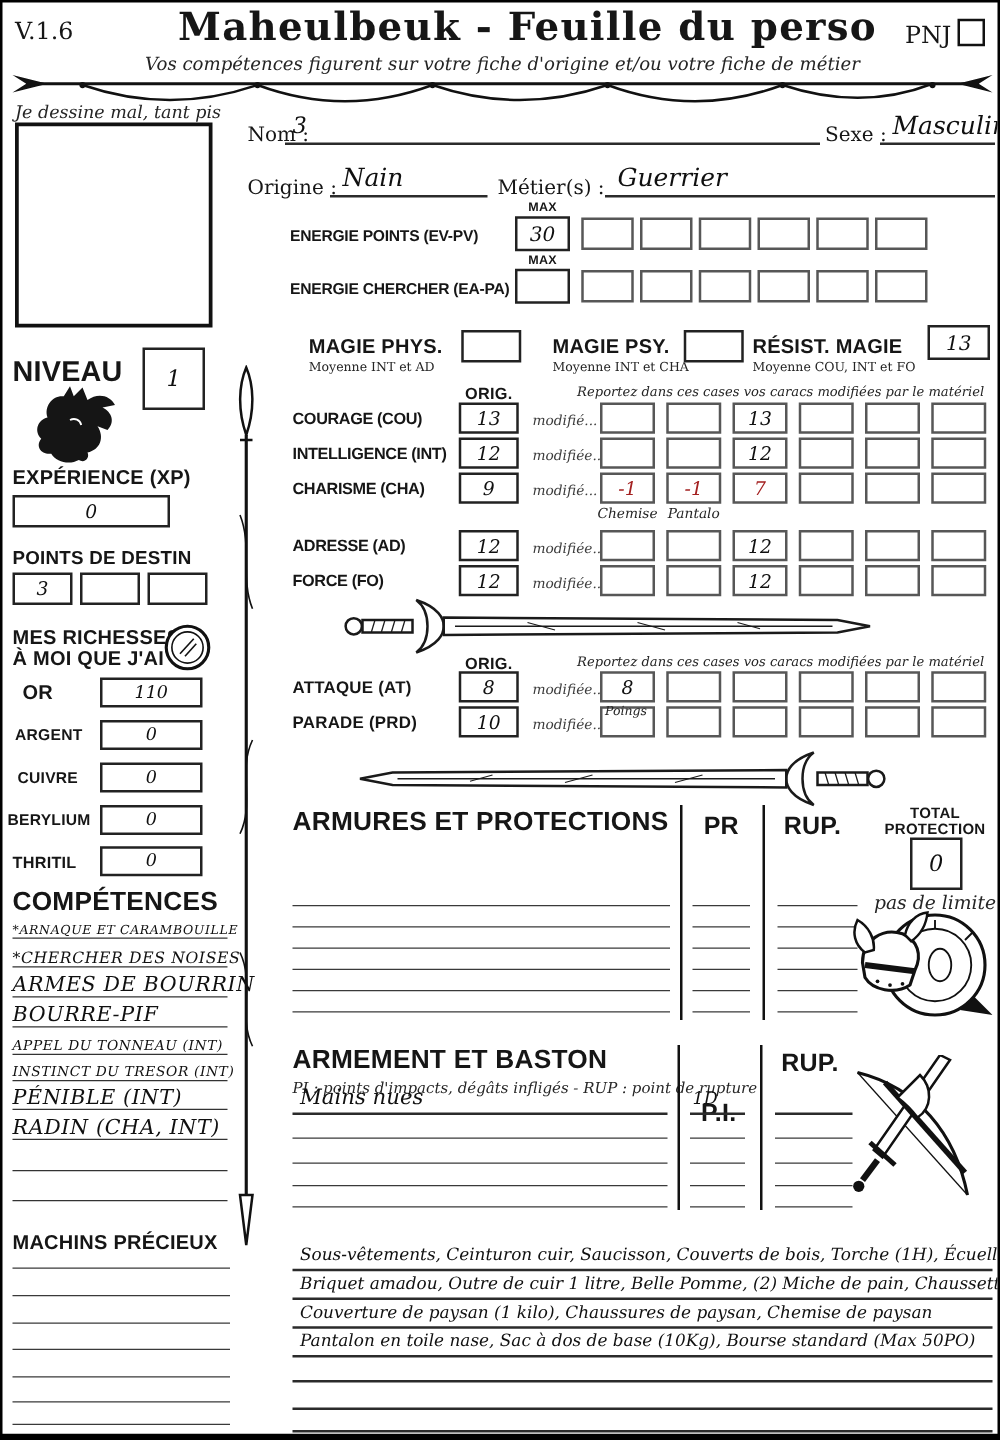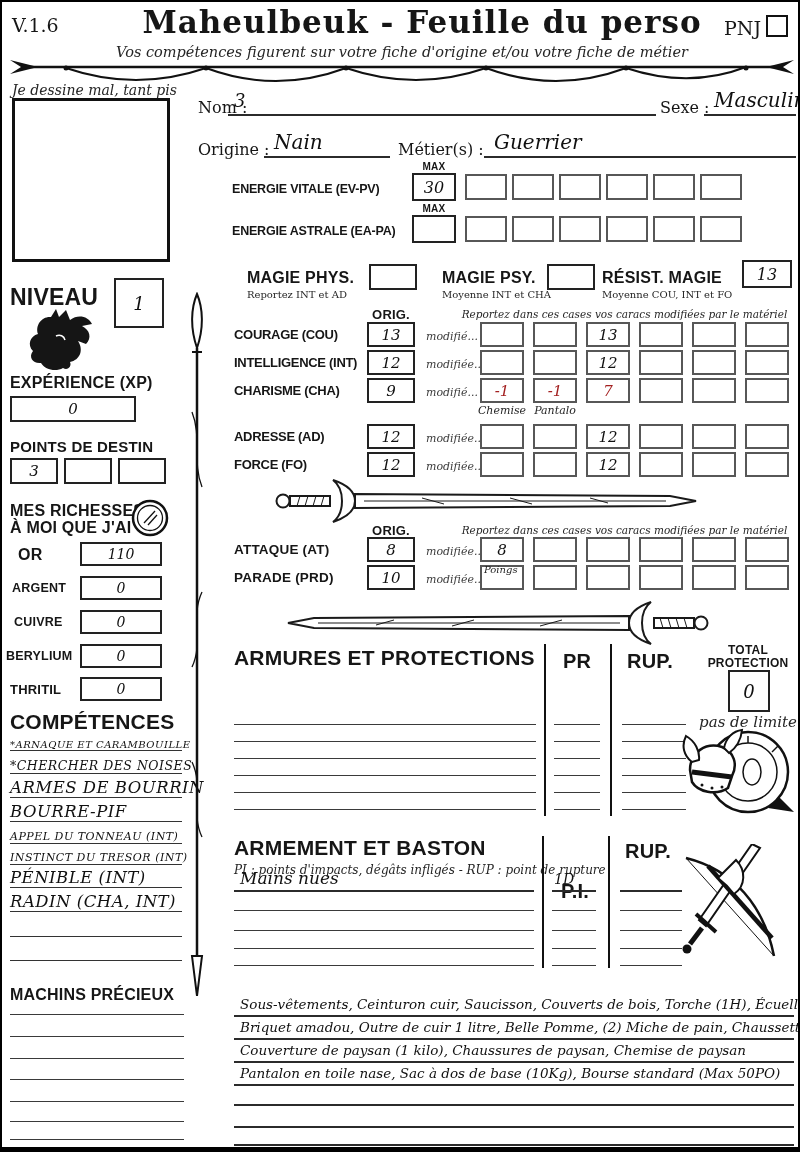--- a/index.html
+++ b/index.html
@@ -63,42 +63,42 @@
   <div class="hand" style="left:712px;top:86px;font-size:20px">Masculin</div>
   <div class="hl" style="left:702px;top:112px;width:92px"></div>
 
   <div class="ser" style="left:196px;top:138px;font-size:16px">Origine :</div>
   <div class="hand" style="left:272px;top:128px;font-size:20px">Nain</div>
   <div class="hl" style="left:262px;top:154px;width:126px"></div>
   <div class="ser" style="left:396px;top:138px;font-size:16px">Métier(s) :</div>
   <div class="hand" style="left:492px;top:128px;font-size:20px">Guerrier</div>
   <div class="hl" style="left:482px;top:154px;width:312px"></div>
 
-  <div class="hdr" style="left:230px;top:180px;font-size:12.5px;letter-spacing:-.2px">ENERGIE VITALE (EV-PV)</div>
+  <div class="hdr" style="left:230px;top:180px;font-size:12.5px;letter-spacing:-.2px">ENERGIE POINTS (EV-PV)</div>
   <div class="hdr ctr" style="left:410px;top:159px;width:44px;font-size:10px">MAX</div>
   <div class="bx bb" style="left:410px;top:171px;width:44px;height:28px;font-size:16px">30</div>
   <div class="bx" style="left:463px;top:172px;width:42px;height:26px"></div>
   <div class="bx" style="left:510px;top:172px;width:42px;height:26px"></div>
   <div class="bx" style="left:557px;top:172px;width:42px;height:26px"></div>
   <div class="bx" style="left:604px;top:172px;width:42px;height:26px"></div>
   <div class="bx" style="left:651px;top:172px;width:42px;height:26px"></div>
   <div class="bx" style="left:698px;top:172px;width:42px;height:26px"></div>
 
-  <div class="hdr" style="left:230px;top:222px;font-size:12.5px;letter-spacing:-.2px">ENERGIE ASTRALE (EA-PA)</div>
+  <div class="hdr" style="left:230px;top:222px;font-size:12.5px;letter-spacing:-.2px">ENERGIE CHERCHER (EA-PA)</div>
   <div class="hdr ctr" style="left:410px;top:201px;width:44px;font-size:10px">MAX</div>
   <div class="bx bb" style="left:410px;top:213px;width:44px;height:28px"></div>
   <div class="bx" style="left:463px;top:214px;width:42px;height:26px"></div>
   <div class="bx" style="left:510px;top:214px;width:42px;height:26px"></div>
   <div class="bx" style="left:557px;top:214px;width:42px;height:26px"></div>
   <div class="bx" style="left:604px;top:214px;width:42px;height:26px"></div>
   <div class="bx" style="left:651px;top:214px;width:42px;height:26px"></div>
   <div class="bx" style="left:698px;top:214px;width:42px;height:26px"></div>
 
   <div class="hdr" style="left:245px;top:267px;font-size:16px">MAGIE PHYS.</div>
-  <div class="cal" style="left:245px;top:287px;font-size:10px;font-style:normal">Reportez INT et AD</div>
+  <div class="cal" style="left:245px;top:287px;font-size:10px;font-style:normal">Moyenne INT et AD</div>
   <div class="bx bb" style="left:367px;top:262px;width:48px;height:26px"></div>
   <div class="hdr" style="left:440px;top:267px;font-size:16px">MAGIE PSY.</div>
   <div class="cal" style="left:440px;top:287px;font-size:10px;font-style:normal">Moyenne INT et CHA</div>
   <div class="bx bb" style="left:545px;top:262px;width:48px;height:26px"></div>
   <div class="hdr" style="left:600px;top:267px;font-size:16px">RÉSIST. MAGIE</div>
   <div class="cal" style="left:600px;top:287px;font-size:10px;font-style:normal">Moyenne COU, INT et FO</div>
   <div class="bx bb" style="left:740px;top:258px;width:50px;height:28px;font-size:16px">13</div>
 
   <div class="hdr ctr" style="left:365px;top:305px;width:48px;font-size:13px">ORIG.</div>
   <div class="cal ctr" style="left:450px;top:306px;width:345px;font-size:10.5px">Reportez dans ces cases vos caracs modifiées par le matériel</div>

